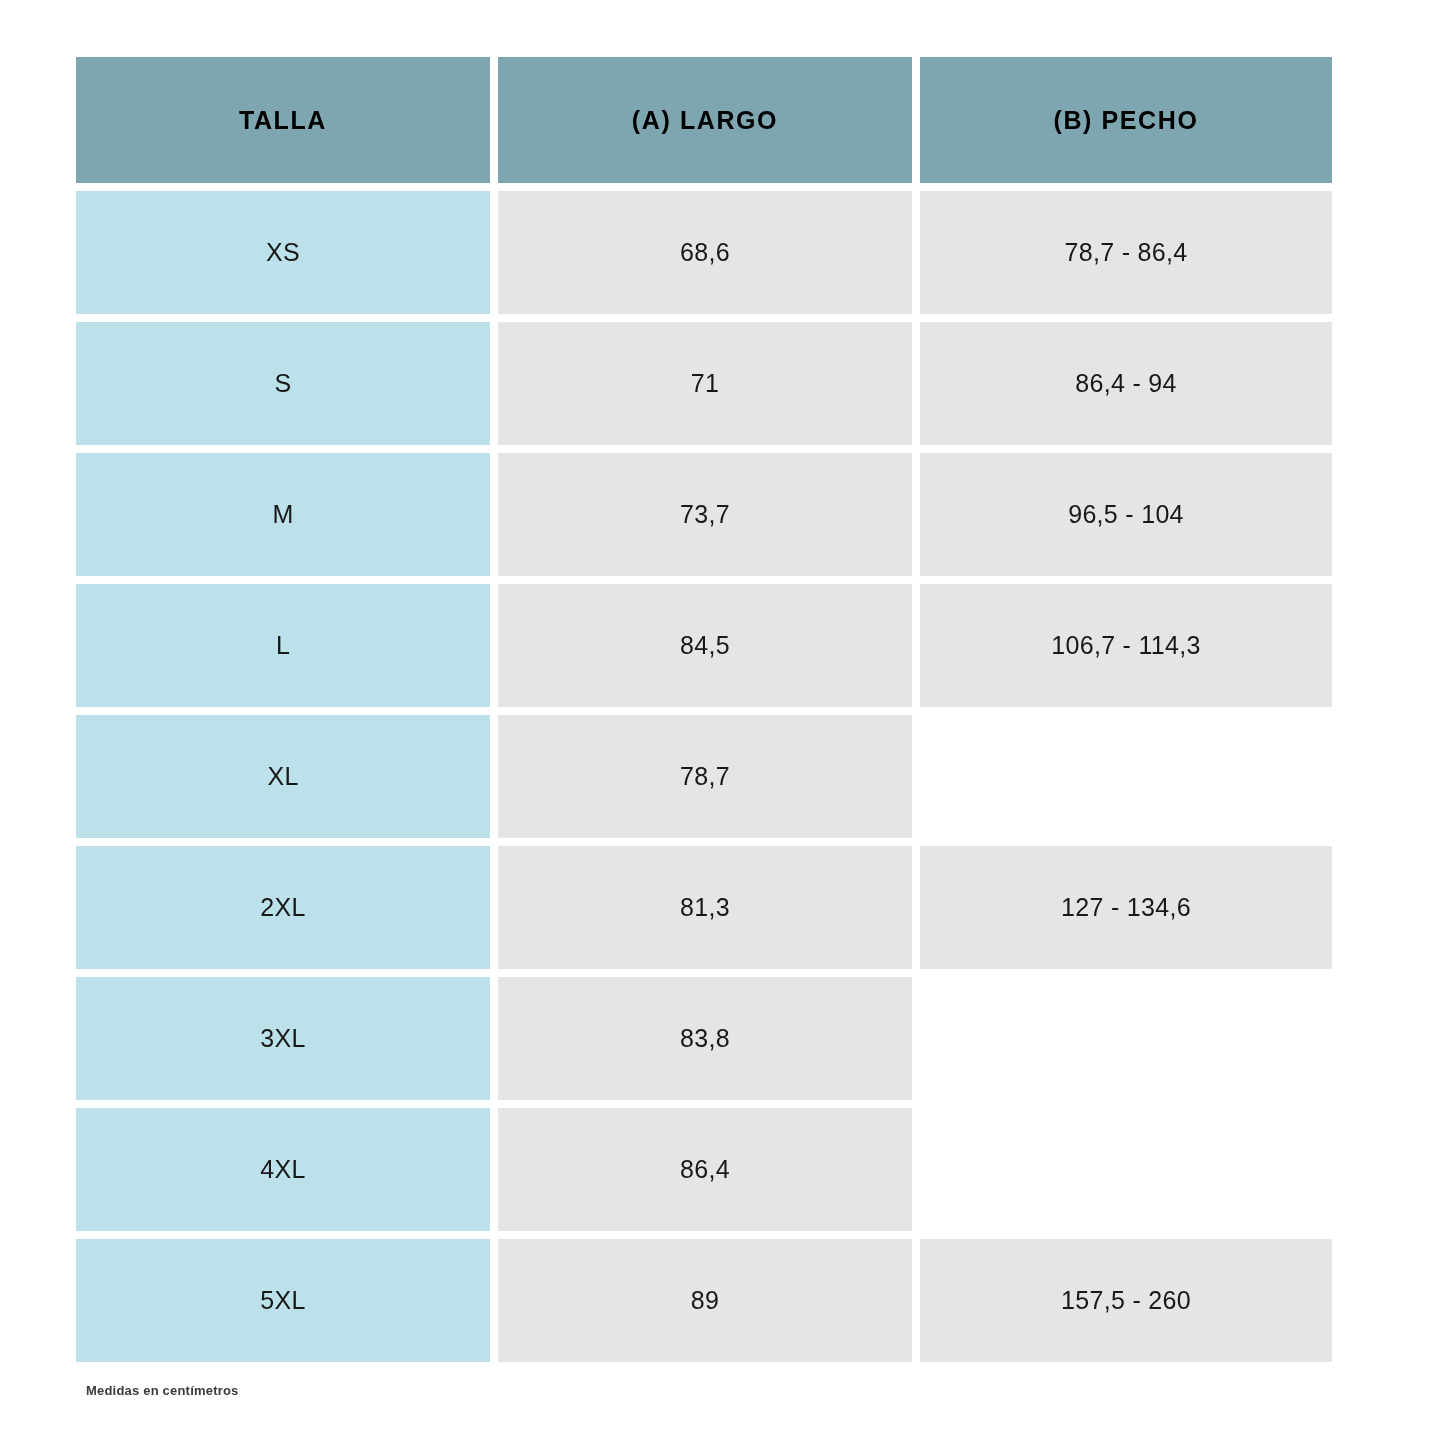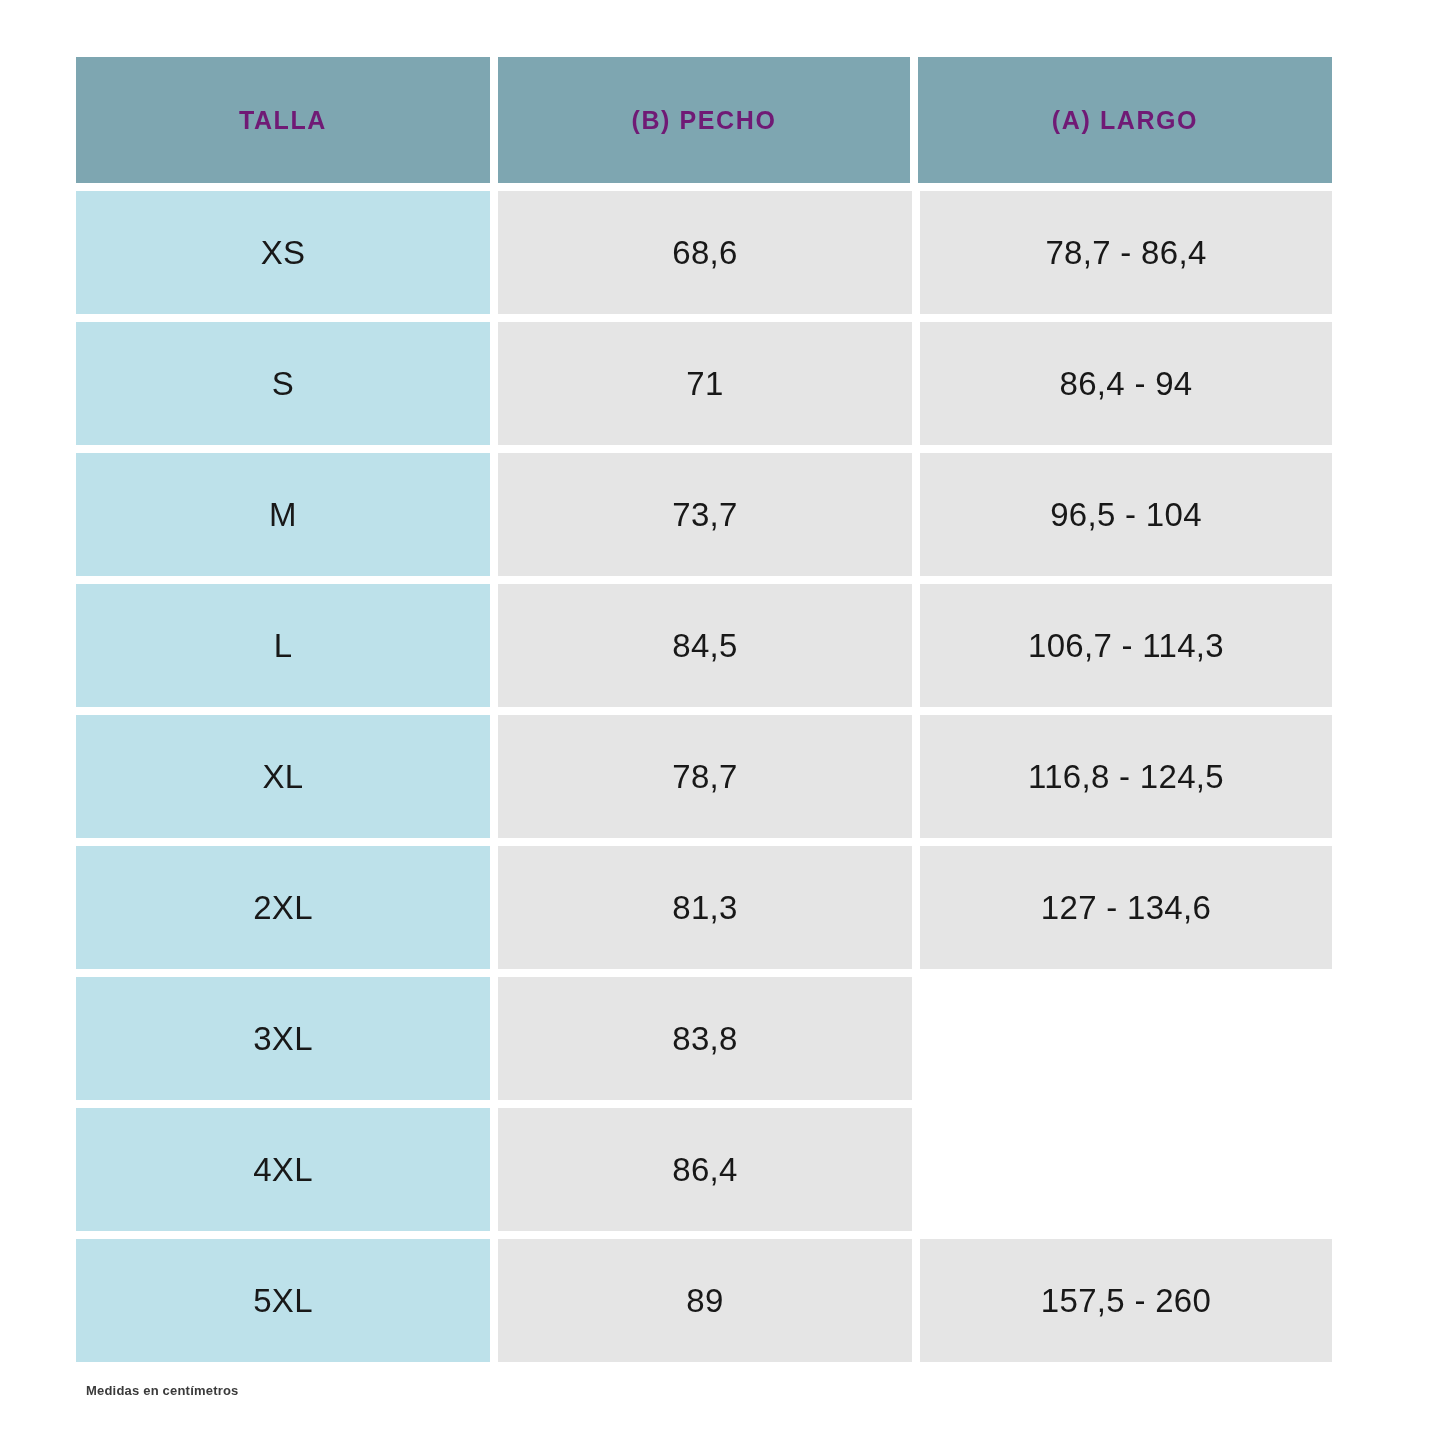--- a/index.html
+++ b/index.html
@@ -47,30 +47,30 @@
 
   
   .col-size   { width: 414px; }
   .col-length { width: 414px; }
   .col-chest  { width: 412px; }
 
   
   .header-row .cell {
     height: 126px;
     background: #7ea6b1;
-    color: #701a75;
+    color: #000000;
     font-weight: bold;
     font-size: 25px;
     letter-spacing: 1.6px;
   }
 
   
   .body-row .cell {
     height: 123px;
-    font-size: 33px;
+    font-size: 25px;
     font-weight: 300;
     color: #181818;
     letter-spacing: 0.3px;
   }
   .body-row .col-size {
     background: #bde1ea;
   }
   .body-row .col-length,
   .body-row .col-chest {
     background: #e5e5e5;
@@ -88,22 +88,22 @@
 </style>
 </head>
 <body>
 
 <div class="page">
 
   <div class="size-table">
 
     <div class="table-row header-row">
       <div class="cell col-size">TALLA</div>
+      <div class="cell col-length">(A) LARGO</div>
       <div class="cell col-chest">(B) PECHO</div>
-      <div class="cell col-length">(A) LARGO</div>
     </div>
 
     <div class="table-row body-row">
       <div class="cell col-size">XS</div>
       <div class="cell col-length">68,6</div>
       <div class="cell col-chest">78,7 - 86,4</div>
     </div>
 
     <div class="table-row body-row">
       <div class="cell col-size">S</div>
@@ -119,21 +119,20 @@
 
     <div class="table-row body-row">
       <div class="cell col-size">L</div>
       <div class="cell col-length">84,5</div>
       <div class="cell col-chest">106,7 - 114,3</div>
     </div>
 
     <div class="table-row body-row">
       <div class="cell col-size">XL</div>
       <div class="cell col-length">78,7</div>
-      <div class="cell col-chest">116,8 - 124,5</div>
     </div>
 
     <div class="table-row body-row">
       <div class="cell col-size">2XL</div>
       <div class="cell col-length">81,3</div>
       <div class="cell col-chest">127 - 134,6</div>
     </div>
 
     <div class="table-row body-row">
       <div class="cell col-size">3XL</div>

